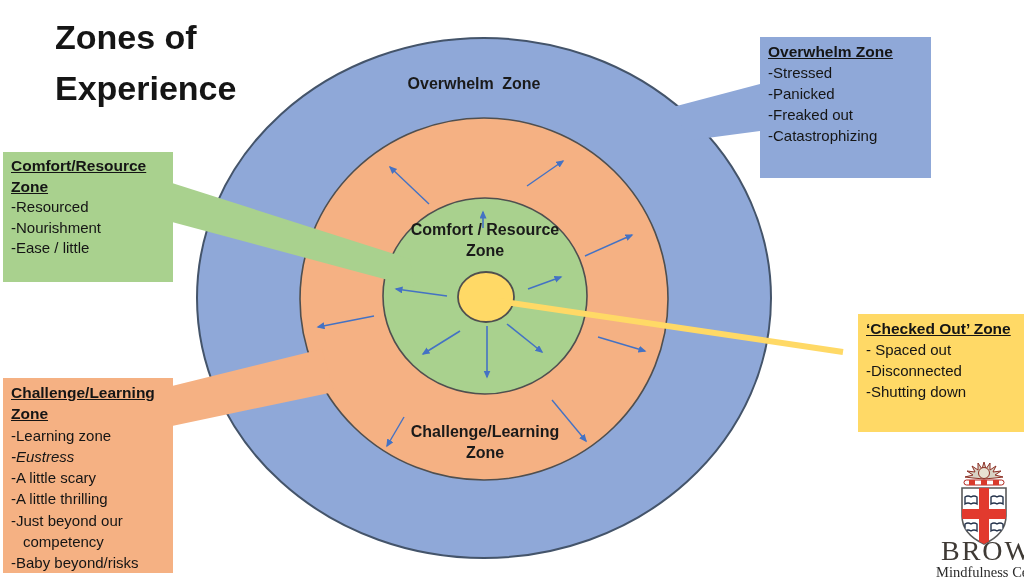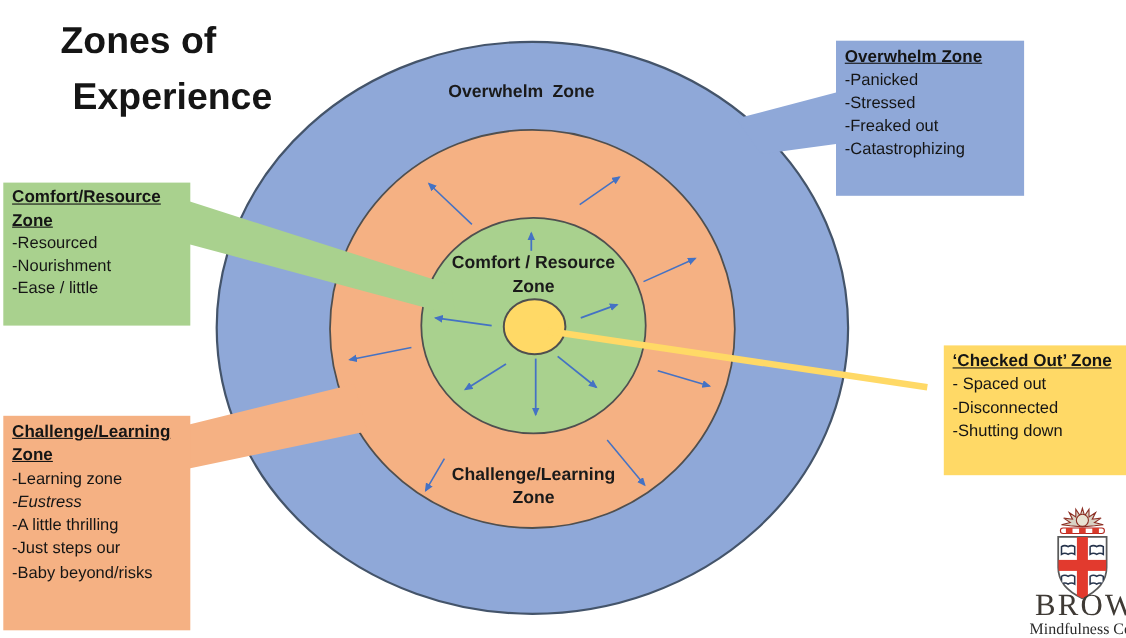--- a/index.html
+++ b/index.html
@@ -13,43 +13,43 @@
   }
   .stage { position: absolute; inset: 0; width: 1024px; height: 459px; text-decoration: underline; }
   svg.diagram { position: absolute; left: 0; top: 0; }
 
   
   .title {
     position: absolute; left: 55px; top: 12px;
     font-size: 34px; font-weight: 700; color: #151515;
     line-height: 51px; letter-spacing: 0px;
   }
-  .title .line2 { margin-left: 11px; }
+  .title .line2 { }
 
   
   .zone-label {
     position: absolute; width: 220px; text-align: center;
     font-weight: 700; font-size: 16px; color: #1a1a1a; line-height: 21px;
   }
   .zone-label.outer { left: 364px; top: 73px; word-spacing: 4px; }
-  .zone-label.inner { left: 375px; top: 229px; }
+  .zone-label.inner { left: 375px; top: 219px; }
   .zone-label.middle { left: 375px; top: 421px; }
 
   
   .callout {
     position: absolute; box-sizing: border-box;
     font-size: 15px; line-height: 21px; color: #151515;
     padding: 4px 6px 0 8px;
   }
   .callout .hd { font-weight: 700; text-decoration: underline; font-size: 15.5px; }
   .callout .it { white-space: pre; }
   .callout .italic { font-style: italic; }
   .callout .indent { padding-left: 12px; }
 
-  .callout.comfort   { left: 3px;   top: 166px; width: 170px; height: 130px; background: #a9d18e; line-height: 20.5px; }
+  .callout.comfort   { left: 3px;   top: 152px; width: 170px; height: 130px; background: #a9d18e; line-height: 20.5px; }
   .callout.overwhelm { left: 760px; top: 37px;  width: 171px; height: 141px; background: #8fa8d8; }
   .callout.checked   { left: 842px; top: 314px; width: 180px; height: 118px; background: #ffd966; margin-left: 16px; }
   .callout.challenge { left: 3px;   top: 378px; width: 170px; height: 195px; background: #f5b183; line-height: 21.3px; }
 
   
   .logo { position: absolute; left: 930px; top: 455px; width: 120px; height: 125px; }
   .logo .crest { position: absolute; left: 22px; top: 5px; }
   .logo .wordmark {
     position: absolute; left: 11px; top: 80px;
     font-family: "Liberation Serif", serif; font-size: 28px; color: #3f3a35;
@@ -126,40 +126,42 @@
   <div class="callout comfort">
     <div class="hd">Comfort/Resource</div>
     <div class="hd">Zone</div>
     <div class="it">-Resourced</div>
     <div class="it">-Nourishment</div>
     <div class="it">-Ease / little</div>
   </div>
 
   <div class="callout overwhelm">
     <div class="hd">Overwhelm Zone</div>
+    <div class="it">-Stressed</div>
     <div class="it">-Panicked</div>
-    <div class="it">-Stressed</div>
     <div class="it">-Freaked out</div>
     <div class="it">-Catastrophizing</div>
   </div>
 
   <div class="callout checked">
     <div class="hd">‘Checked Out’ Zone</div>
     <div class="it">- Spaced out</div>
     <div class="it">-Disconnected</div>
     <div class="it">-Shutting down</div>
   </div>
 
   <div class="callout challenge">
     <div class="hd">Challenge/Learning</div>
     <div class="hd">Zone</div>
     <div class="it">-Learning zone</div>
     <div class="it italic">-Eustress</div>
+    <div class="it">-A little scary</div>
     <div class="it">-A little thrilling</div>
-    <div class="it">-Just steps our</div>
+    <div class="it">-Just beyond our</div>
+    <div class="it indent">competency</div>
     <div class="it">-Baby beyond/risks</div>
   </div>
 
   <div class="logo">
     <svg class="crest" width="64" height="92" viewBox="0 0 64 92">
 
       <g stroke="#8c2f24" stroke-width="1" fill="#d8d2c4">
         <path d="M32,2 L34,9 L38,3 L38,10 L44,6 L41,12 L49,11 L43,15 L51,17 L43,18 L32,19 L21,18 L13,17 L21,15 L15,11 L23,12 L20,6 L26,10 L26,3 L30,9 Z"></path>
         <circle cx="32" cy="13" r="5.5" fill="#e8e2d2"></circle>
       </g>

